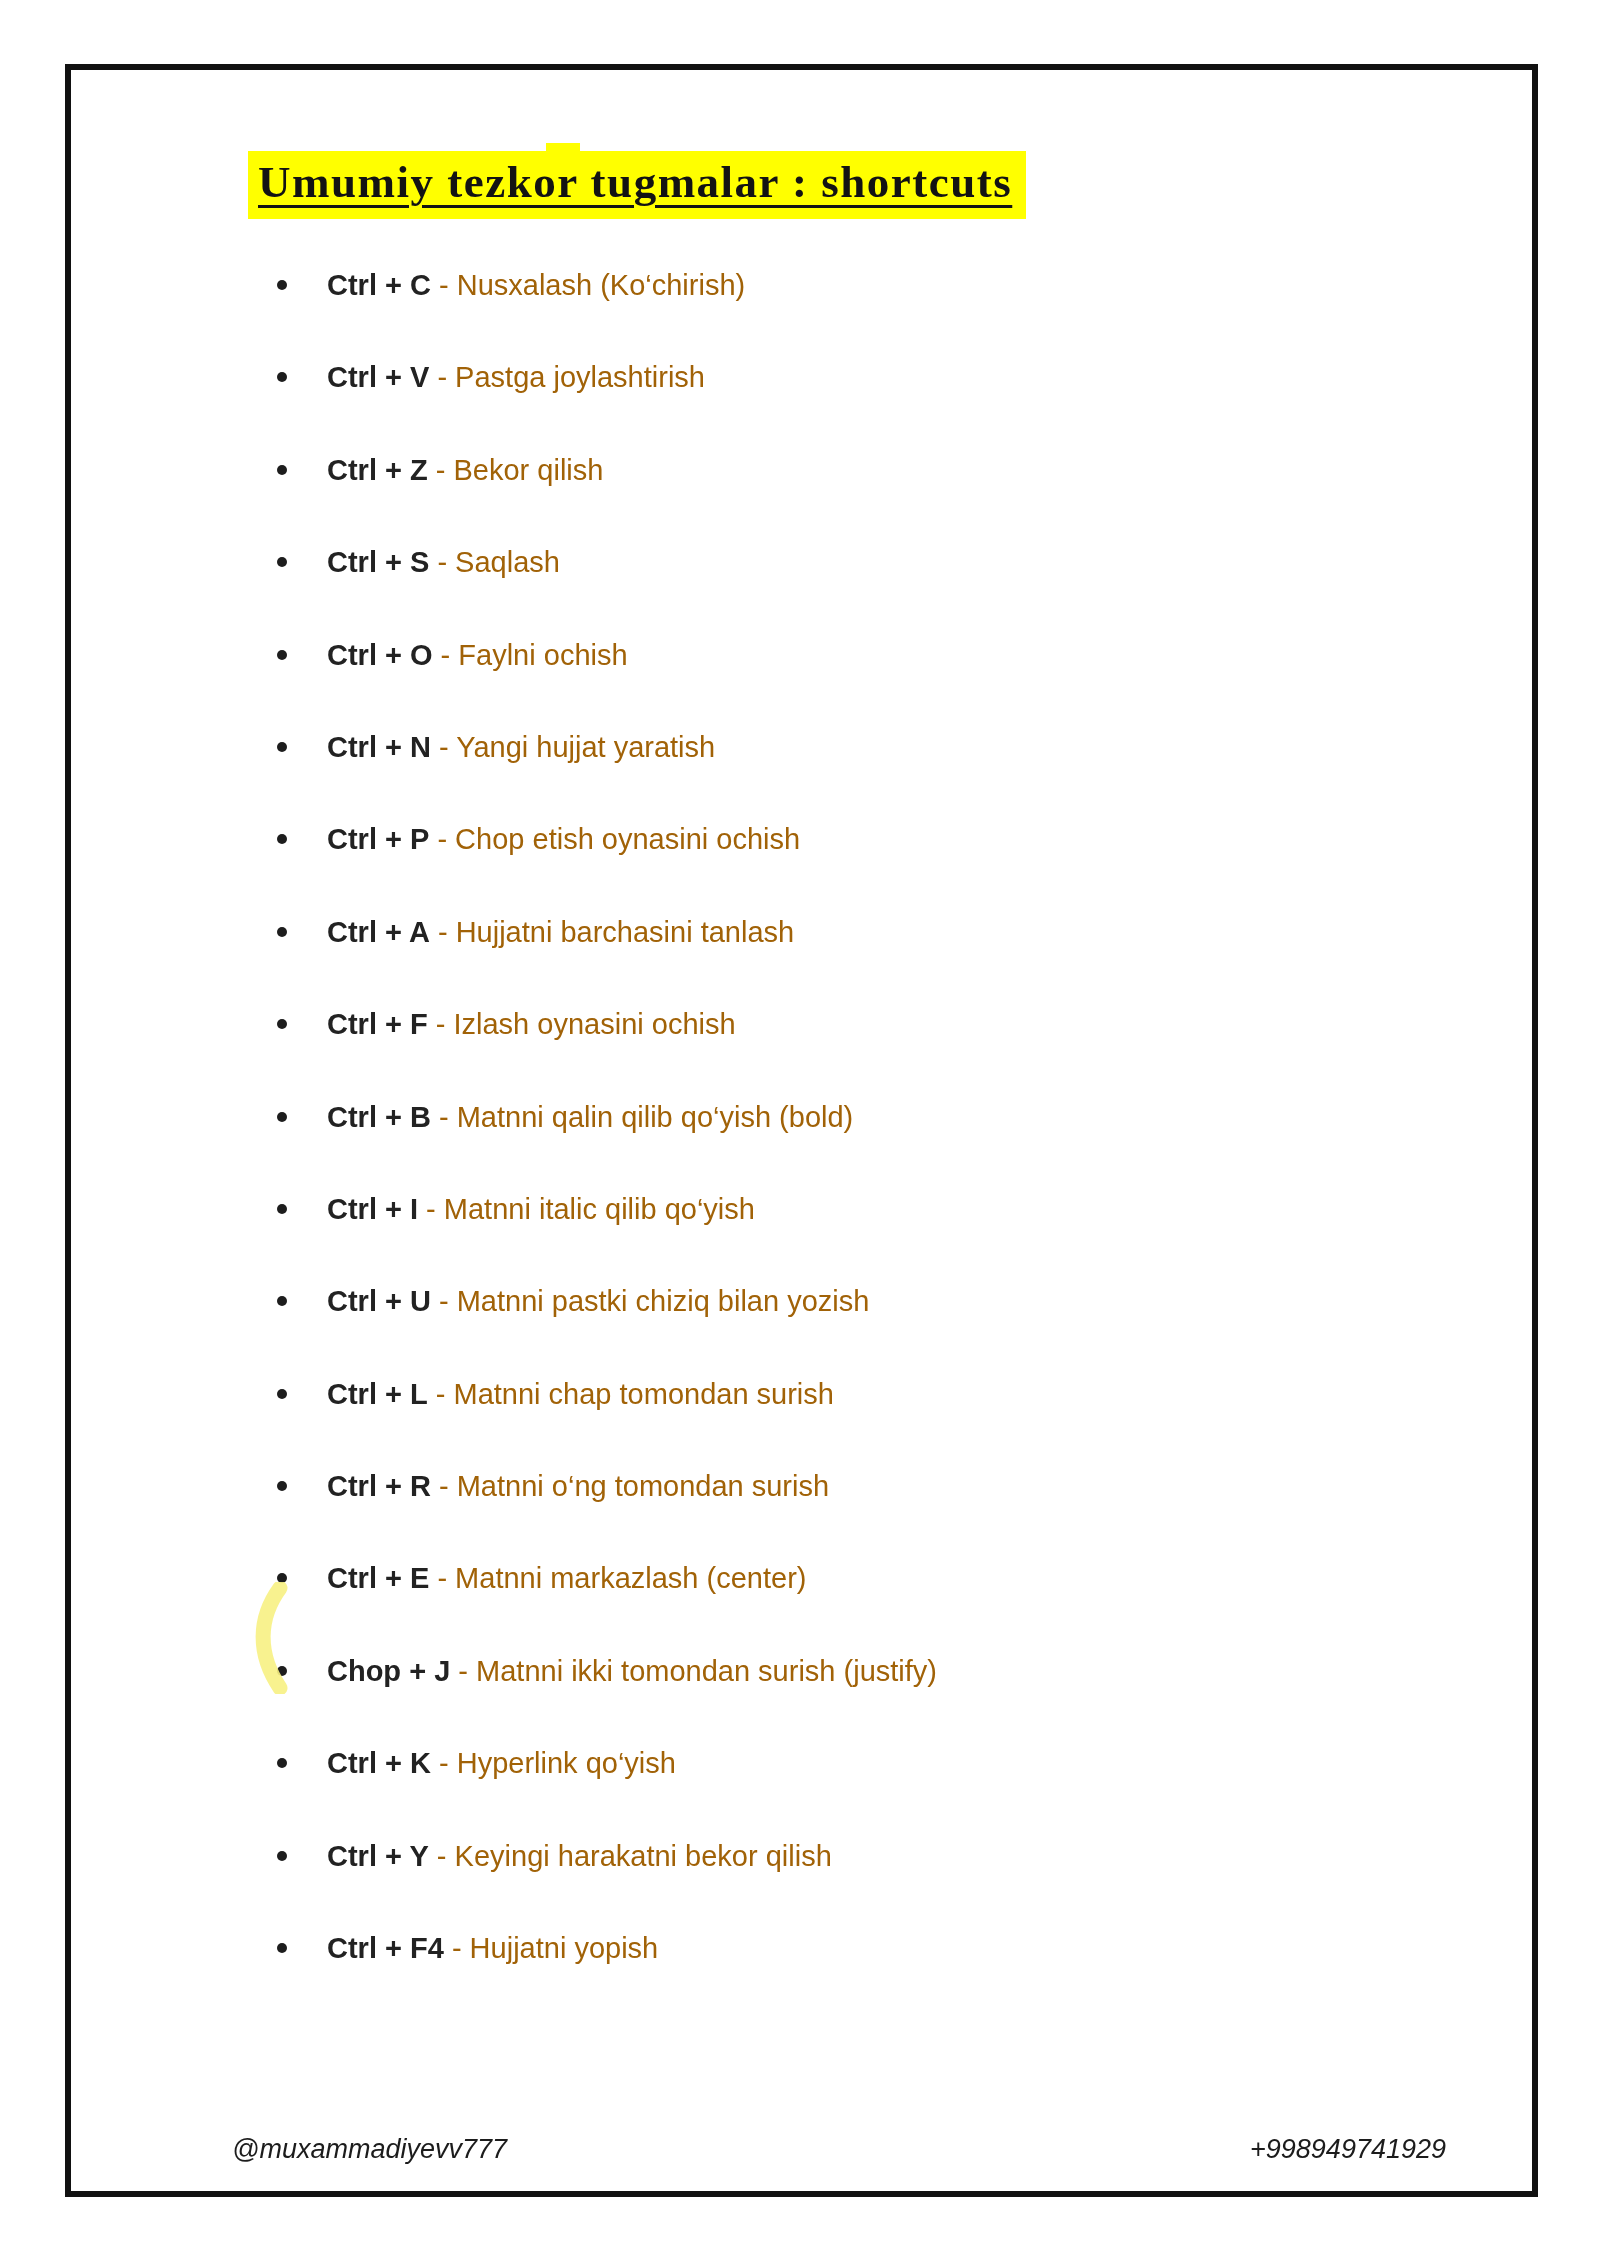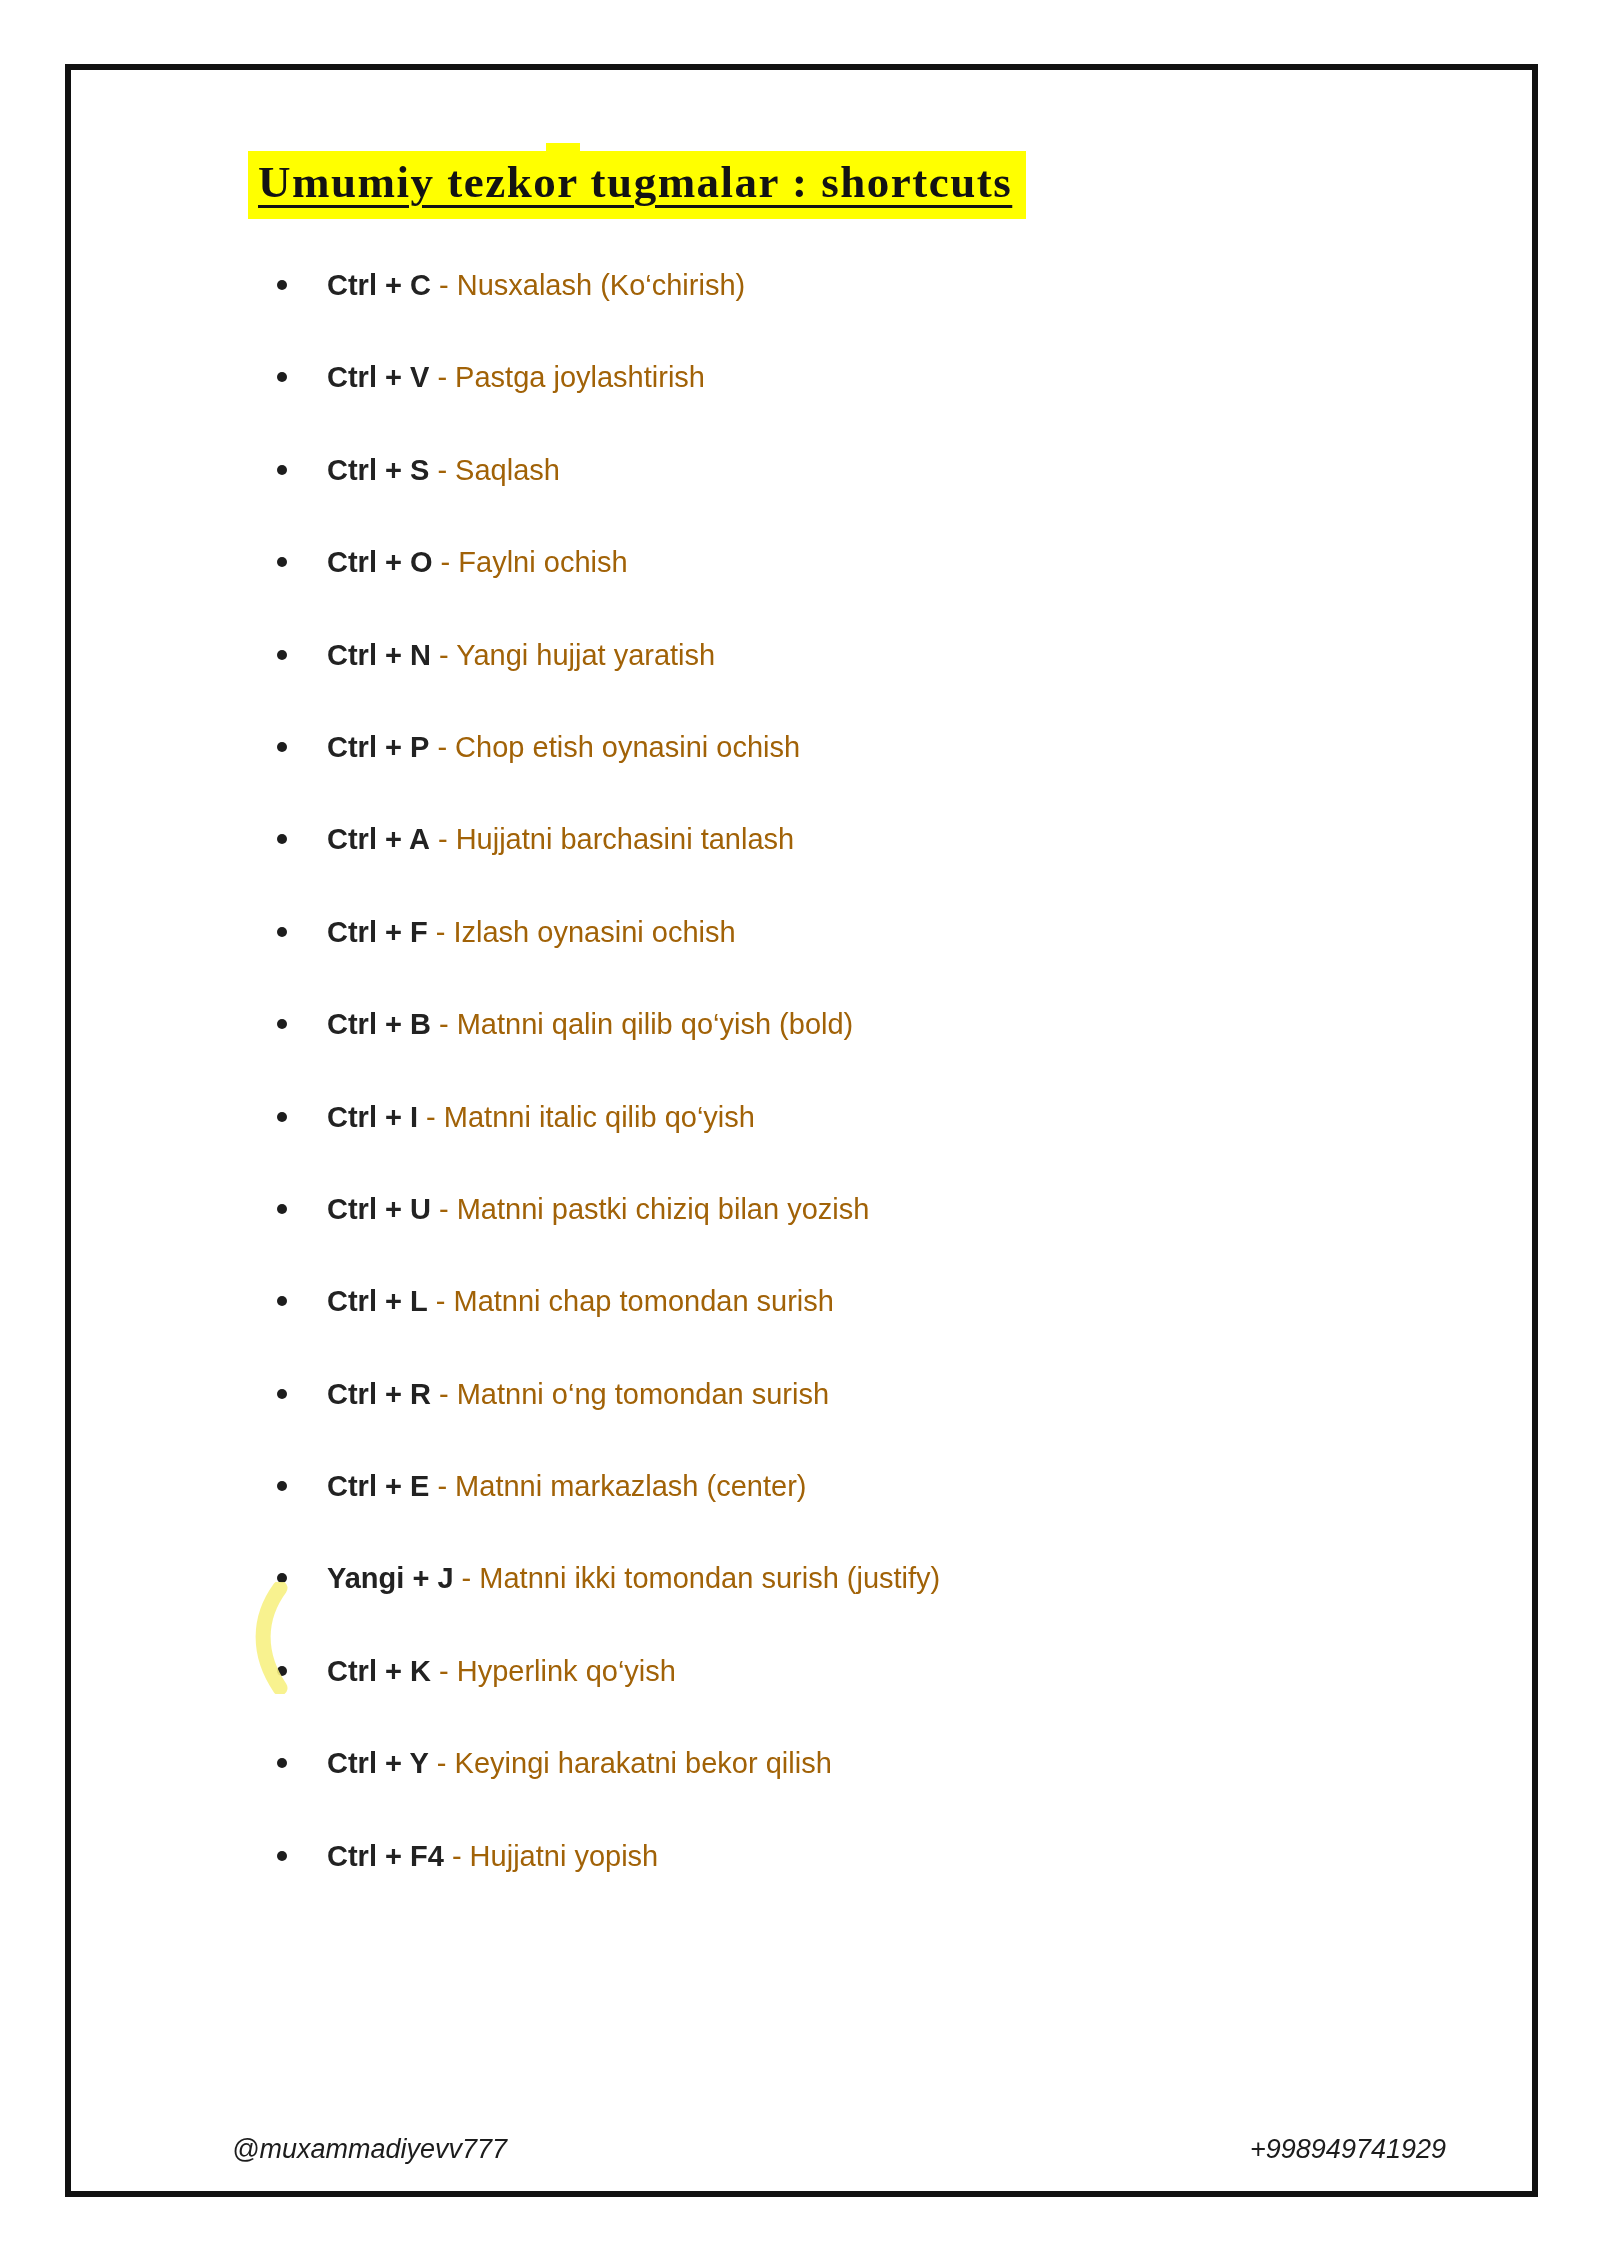--- a/index.html
+++ b/index.html
@@ -99,33 +99,34 @@
 
 <div class="title-bump"></div>
 
 <div class="title-highlight">
   <span class="page-title">Umumiy tezkor tugmalar : shortcuts</span>
 </div>
 
 <ul class="shortcuts-list">
     <li class="shortcut-item"><span class="bullet"></span><span class="keys">Ctrl + C</span><span class="desc"> - Nusxalash (Ko‘chirish)</span></li>
     <li class="shortcut-item"><span class="bullet"></span><span class="keys">Ctrl + V</span><span class="desc"> - Pastga joylashtirish</span></li>
+    <li class="shortcut-item"><span class="bullet"></span><span class="keys">Ctrl + Z</span><span class="desc"> - Bekor qilish</span></li>
     <li class="shortcut-item"><span class="bullet"></span><span class="keys">Ctrl + S</span><span class="desc"> - Saqlash</span></li>
     <li class="shortcut-item"><span class="bullet"></span><span class="keys">Ctrl + O</span><span class="desc"> - Faylni ochish</span></li>
     <li class="shortcut-item"><span class="bullet"></span><span class="keys">Ctrl + N</span><span class="desc"> - Yangi hujjat yaratish</span></li>
     <li class="shortcut-item"><span class="bullet"></span><span class="keys">Ctrl + P</span><span class="desc"> - Chop etish oynasini ochish</span></li>
     <li class="shortcut-item"><span class="bullet"></span><span class="keys">Ctrl + A</span><span class="desc"> - Hujjatni barchasini tanlash</span></li>
     <li class="shortcut-item"><span class="bullet"></span><span class="keys">Ctrl + F</span><span class="desc"> - Izlash oynasini ochish</span></li>
     <li class="shortcut-item"><span class="bullet"></span><span class="keys">Ctrl + B</span><span class="desc"> - Matnni qalin qilib qo‘yish (bold)</span></li>
     <li class="shortcut-item"><span class="bullet"></span><span class="keys">Ctrl + I</span><span class="desc"> - Matnni italic qilib qo‘yish</span></li>
     <li class="shortcut-item"><span class="bullet"></span><span class="keys">Ctrl + U</span><span class="desc"> - Matnni pastki chiziq bilan yozish</span></li>
     <li class="shortcut-item"><span class="bullet"></span><span class="keys">Ctrl + L</span><span class="desc"> - Matnni chap tomondan surish</span></li>
     <li class="shortcut-item"><span class="bullet"></span><span class="keys">Ctrl + R</span><span class="desc"> - Matnni o‘ng tomondan surish</span></li>
     <li class="shortcut-item"><span class="bullet"></span><span class="keys">Ctrl + E</span><span class="desc"> - Matnni markazlash (center)</span></li>
-    <li class="shortcut-item"><span class="bullet"></span><span class="keys">Yangi + J</span><span class="desc"> - Matnni ikki tomondan surish (justify)</span></li>
+    <li class="shortcut-item"><span class="bullet"></span><span class="keys">Chop + J</span><span class="desc"> - Matnni ikki tomondan surish (justify)</span></li>
     <li class="shortcut-item"><span class="bullet"></span><span class="keys">Ctrl + K</span><span class="desc"> - Hyperlink qo‘yish</span></li>
     <li class="shortcut-item"><span class="bullet"></span><span class="keys">Ctrl + Y</span><span class="desc"> - Keyingi harakatni bekor qilish</span></li>
     <li class="shortcut-item"><span class="bullet"></span><span class="keys">Ctrl + F4</span><span class="desc"> - Hujjatni yopish</span></li>
   </ul>
 
 <svg class="arc-mark" viewBox="0 0 44 112" xmlns="http://www.w3.org/2000/svg">
   <path d="M 30 6 C 8 36, 7 72, 30 106" fill="none" stroke="#f7f183" stroke-width="15" stroke-linecap="round" opacity="0.9"></path>
 </svg>
 
 <div class="footer-left">@muxammadiyevv777</div>

